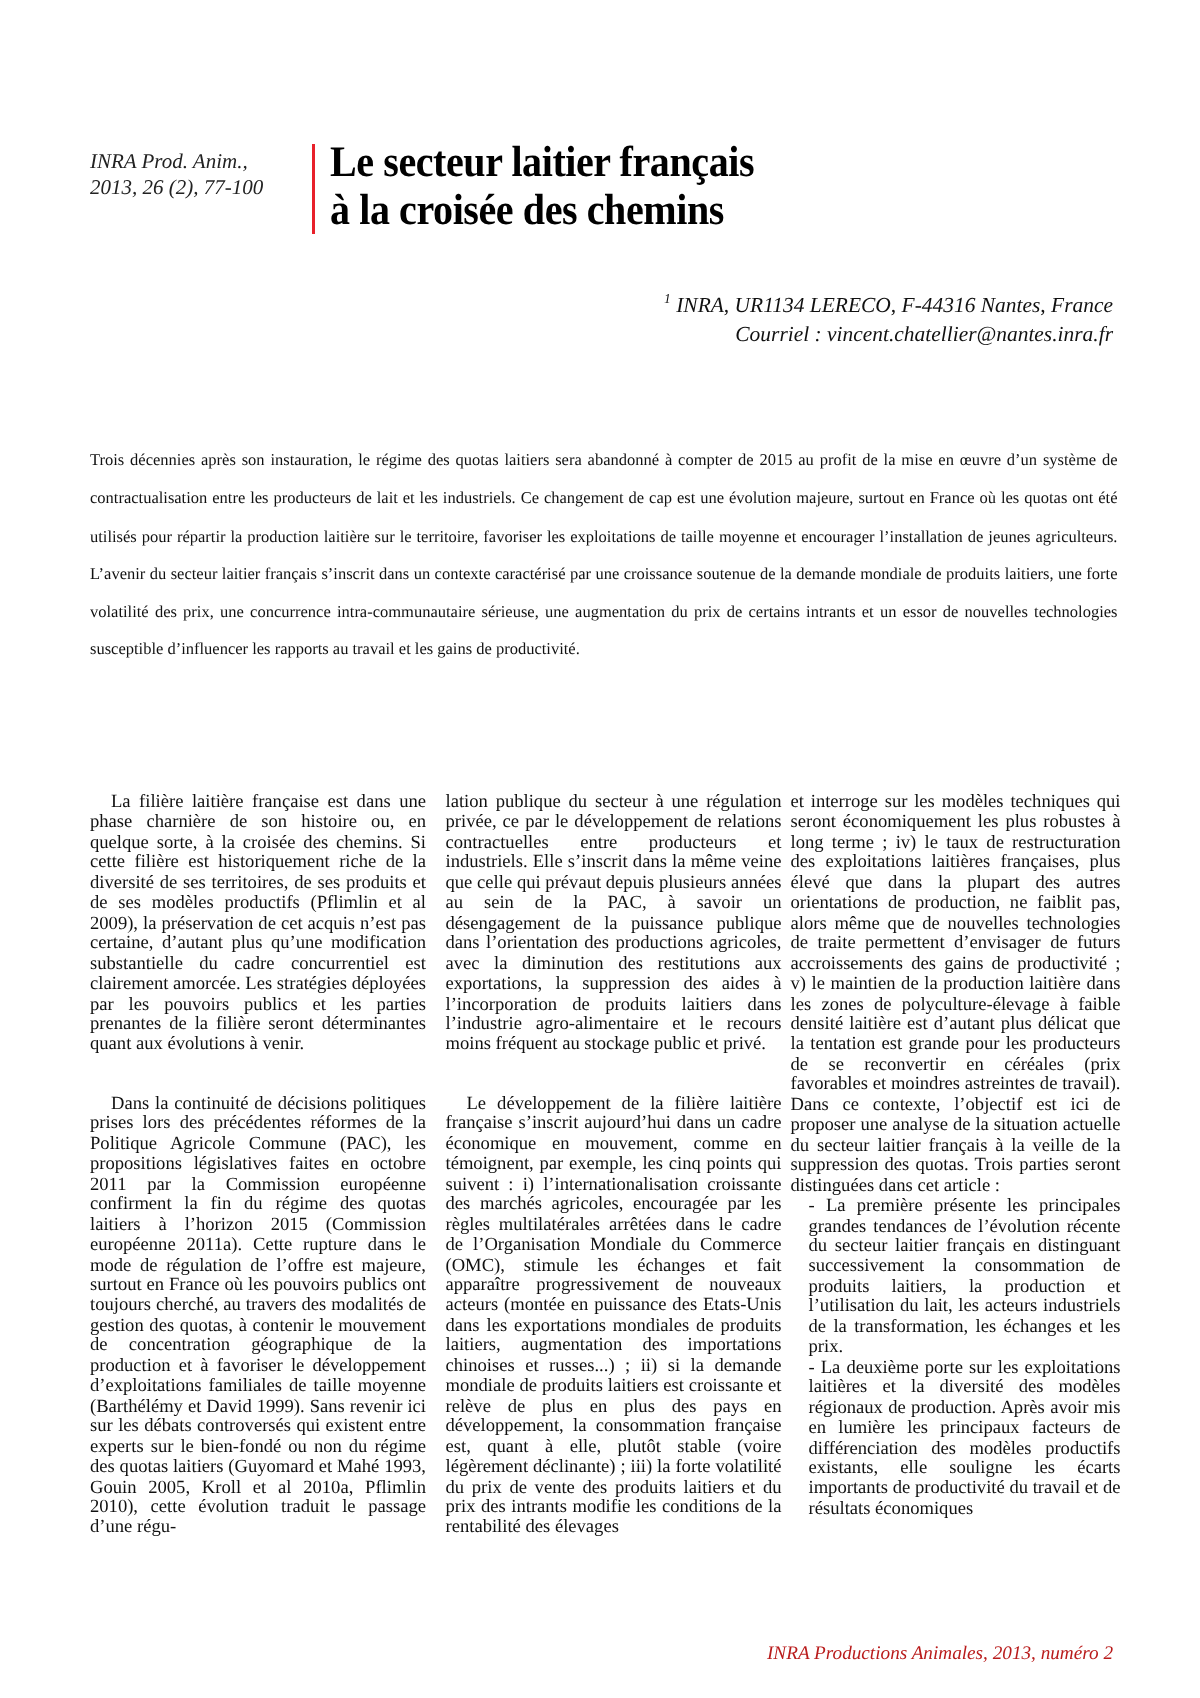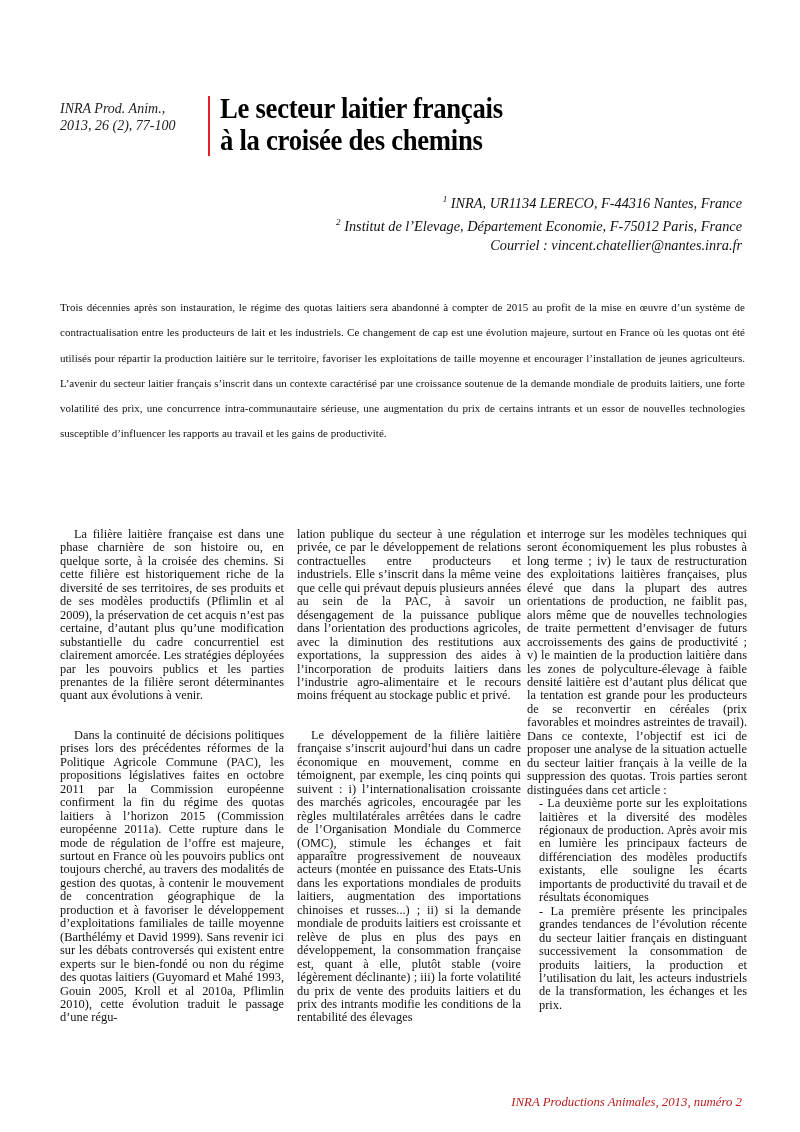--- a/index.html
+++ b/index.html
@@ -58,35 +58,34 @@
 
 <div class="title-bar"></div>
 
 <h1 class="title" style="margin:0;">
   <div>Le secteur laitier français</div>
   <div>à la croisée des chemins</div>
 </h1>
 
 <div class="authors">
   <div><sup>1</sup><span> INRA, UR1134 LERECO, F-44316 Nantes, France</span></div>
-  <div><sup>2</sup><span> Institut de l’Elevage, Département Economie, F-75012 Paris, France</span></div>
   <div>Courriel : vincent.chatellier@nantes.inra.fr</div>
 </div>
 
 <div class="abstract">Trois décennies après son instauration, le régime des quotas laitiers sera abandonné à compter de 2015 au profit de la mise en œuvre d’un système de contractualisation entre les producteurs de lait et les industriels. Ce changement de cap est une évolution majeure, surtout en France où les quotas ont été utilisés pour répartir la production laitière sur le territoire, favoriser les exploitations de taille moyenne et encourager l’installation de jeunes agriculteurs. L’avenir du secteur laitier français s’inscrit dans un contexte caractérisé par une croissance soutenue de la demande mondiale de produits laitiers, une forte volatilité des prix, une concurrence intra-communautaire sérieuse, une augmentation du prix de certains intrants et un essor de nouvelles technologies susceptible d’influencer les rapports au travail et les gains de productivité.</div>
 
 <div class="col col1">
   <p>La filière laitière française est dans une phase charnière de son histoire ou, en quelque sorte, à la croisée des chemins. Si cette filière est historiquement riche de la diversité de ses territoires, de ses produits et de ses modèles productifs (Pflimlin et al 2009), la préservation de cet acquis n’est pas certaine, d’autant plus qu’une modification substantielle du cadre concurrentiel est clairement amorcée. Les stratégies déployées par les pouvoirs publics et les parties prenantes de la filière seront déterminantes quant aux évolutions à venir.</p>
   <p>Dans la continuité de décisions politiques prises lors des précédentes réformes de la Politique Agricole Commune (PAC), les propositions législatives faites en octobre 2011 par la Commission européenne confirment la fin du régime des quotas laitiers à l’horizon 2015 (Commission européenne 2011a). Cette rupture dans le mode de régulation de l’offre est majeure, surtout en France où les pouvoirs publics ont toujours cherché, au travers des modalités de gestion des quotas, à contenir le mouvement de concentration géographique de la production et à favoriser le développement d’exploitations familiales de taille moyenne (Barthélémy et David 1999). Sans revenir ici sur les débats controversés qui existent entre experts sur le bien-fondé ou non du régime des quotas laitiers (Guyomard et Mahé 1993, Gouin 2005, Kroll et al 2010a, Pflimlin 2010), cette évolution traduit le passage d’une régu-</p>
 </div>
 
 <div class="col col2">
   <p class="cont">lation publique du secteur à une régulation privée, ce par le développement de relations contractuelles entre producteurs et industriels. Elle s’inscrit dans la même veine que celle qui prévaut depuis plusieurs années au sein de la PAC, à savoir un désengagement de la puissance publique dans l’orientation des productions agricoles, avec la diminution des restitutions aux exportations, la suppression des aides à l’incorporation de produits laitiers dans l’industrie agro-alimentaire et le recours moins fréquent au stockage public et privé.</p>
   <p>Le développement de la filière laitière française s’inscrit aujourd’hui dans un cadre économique en mouvement, comme en témoignent, par exemple, les cinq points qui suivent : i) l’internationalisation croissante des marchés agricoles, encouragée par les règles multilatérales arrêtées dans le cadre de l’Organisation Mondiale du Commerce (OMC), stimule les échanges et fait apparaître progressivement de nouveaux acteurs (montée en puissance des Etats-Unis dans les exportations mondiales de produits laitiers, augmentation des importations chinoises et russes...) ; ii) si la demande mondiale de produits laitiers est croissante et relève de plus en plus des pays en développement, la consommation française est, quant à elle, plutôt stable (voire légèrement déclinante) ; iii) la forte volatilité du prix de vente des produits laitiers et du prix des intrants modifie les conditions de la rentabilité des élevages</p>
 </div>
 
 <div class="col col3">
   <p class="cont">et interroge sur les modèles techniques qui seront économiquement les plus robustes à long terme ; iv) le taux de restructuration des exploitations laitières françaises, plus élevé que dans la plupart des autres orientations de production, ne faiblit pas, alors même que de nouvelles technologies de traite permettent d’envisager de futurs accroissements des gains de productivité ; v) le maintien de la production laitière dans les zones de polyculture-élevage à faible densité laitière est d’autant plus délicat que la tentation est grande pour les producteurs de se reconvertir en céréales (prix favorables et moindres astreintes de travail). Dans ce contexte, l’objectif est ici de proposer une analyse de la situation actuelle du secteur laitier français à la veille de la suppression des quotas. Trois parties seront distinguées dans cet article :</p>
+  <p class="item tight">- La première présente les principales grandes tendances de l’évolution récente du secteur laitier français en distinguant successivement la consommation de produits laitiers, la production et l’utilisation du lait, les acteurs industriels de la transformation, les échanges et les prix.</p>
   <p class="item tight">- La deuxième porte sur les exploitations laitières et la diversité des modèles régionaux de production. Après avoir mis en lumière les principaux facteurs de différenciation des modèles productifs existants, elle souligne les écarts importants de productivité du travail et de résultats économiques</p>
-  <p class="item tight">- La première présente les principales grandes tendances de l’évolution récente du secteur laitier français en distinguant successivement la consommation de produits laitiers, la production et l’utilisation du lait, les acteurs industriels de la transformation, les échanges et les prix.</p>
 </div>
 
 <div class="footer">INRA Productions Animales, 2013, numéro 2</div>
 
 </body></html>

